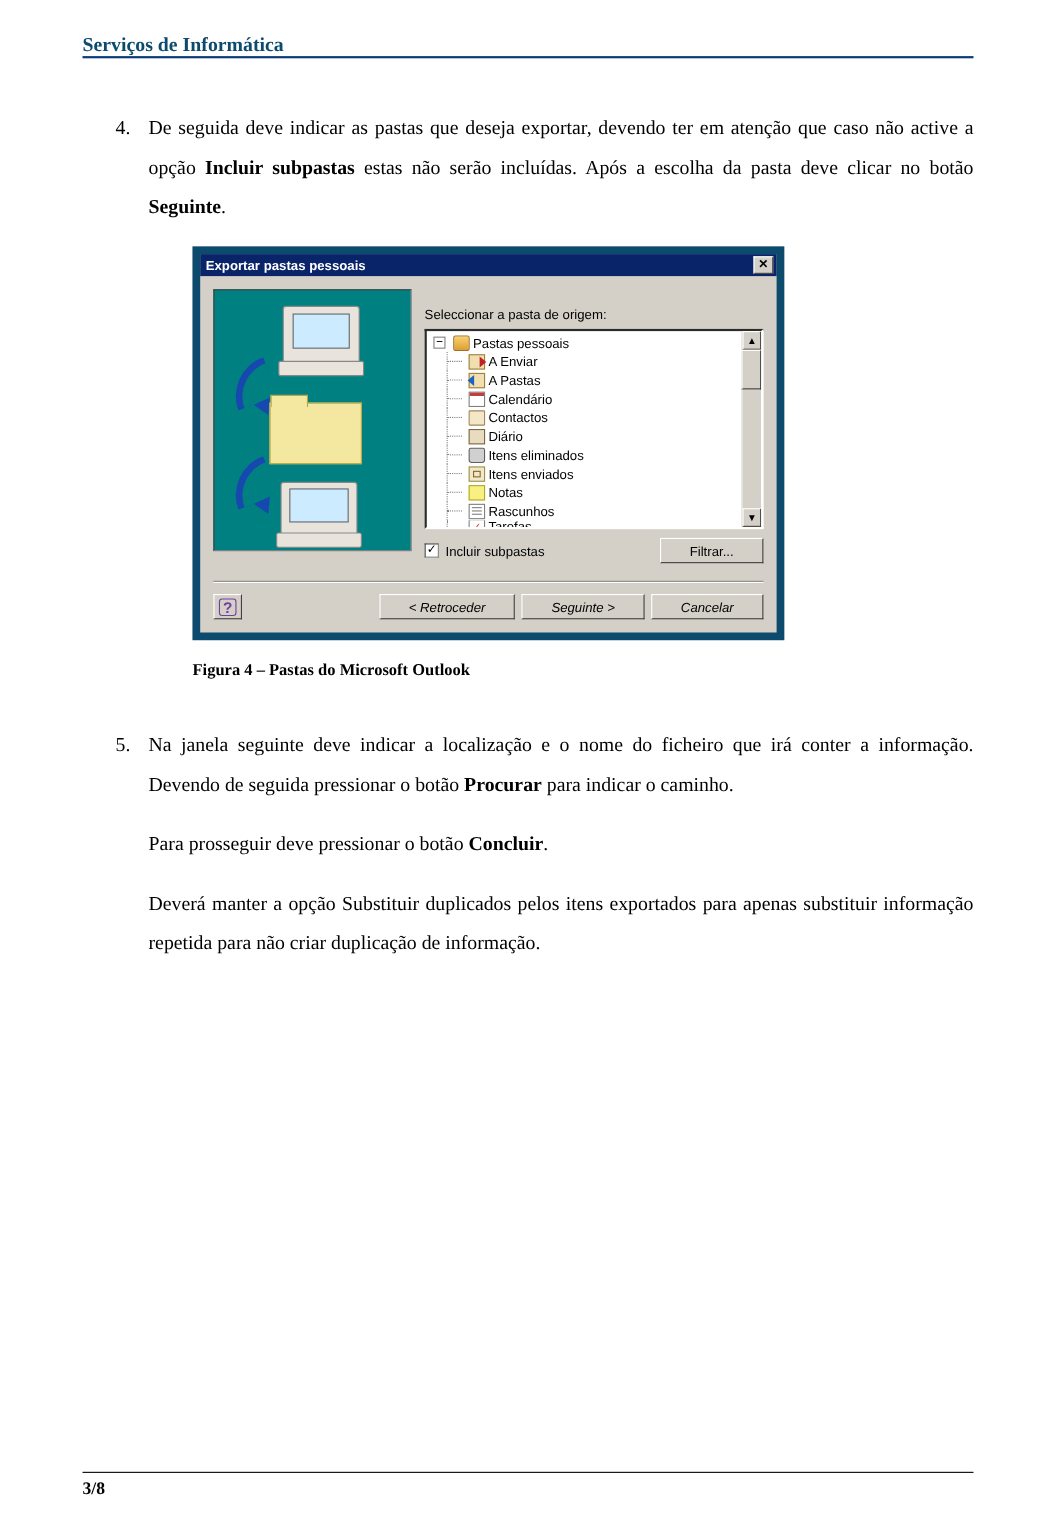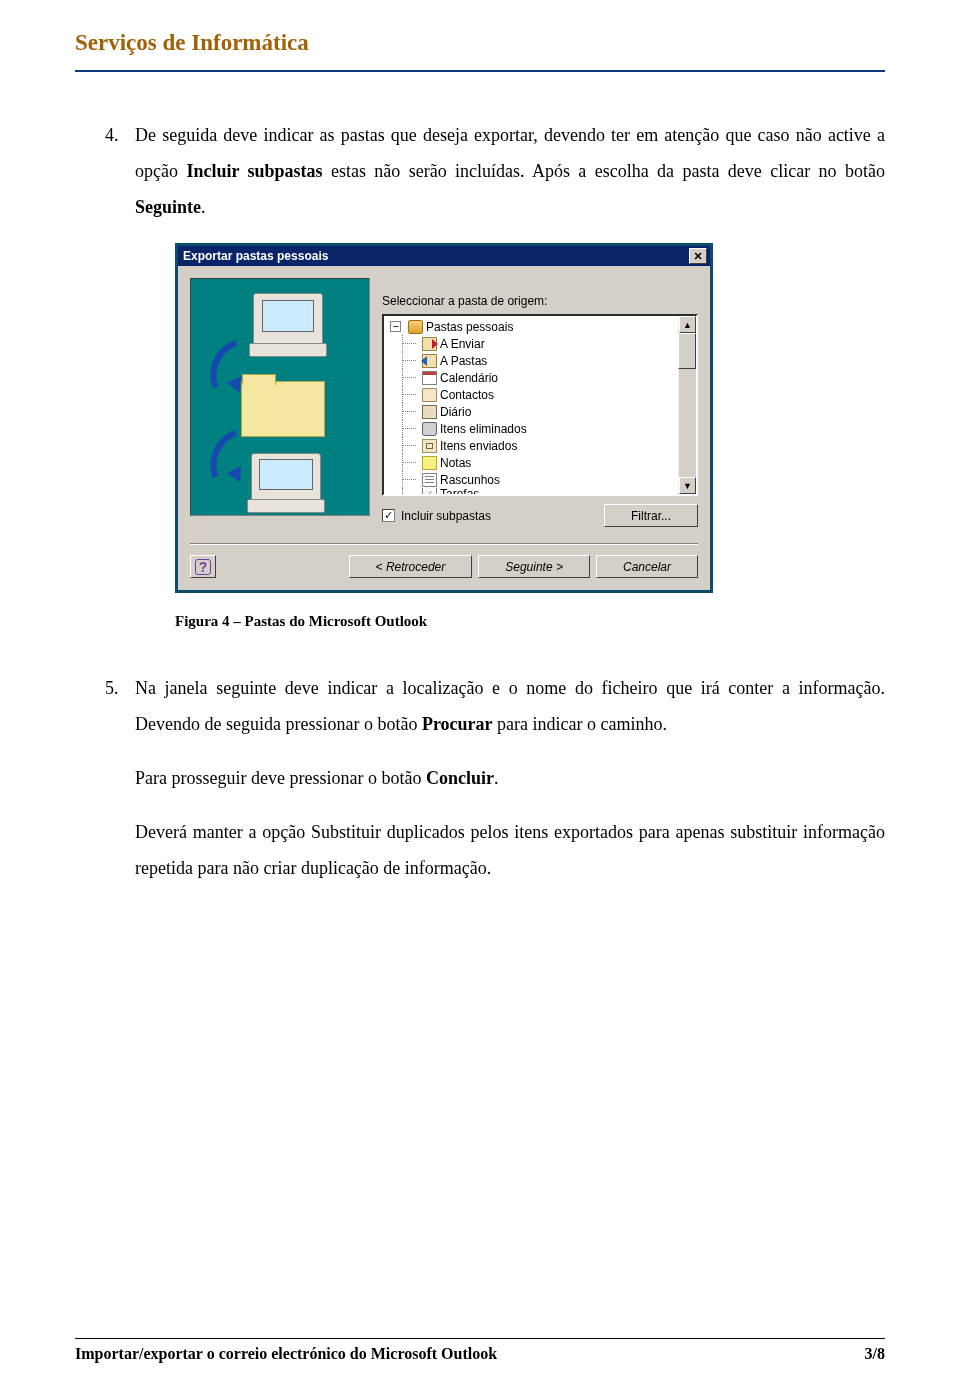--- a/index.html
+++ b/index.html
@@ -8,24 +8,24 @@
     height: 1393px;
     background: #fff;
     font-family: "Times New Roman", Times, serif;
     position: relative;
     color: #000;
   }
   .page {
     padding: 30px 75px 0 75px;
   }
   .header-text {
-    color: #a16207;
-    font-size: 23px;
+    color: #0c4a6e;
+    font-size: 18px;
     font-weight: bold;
-    margin-bottom: 14px;
+    margin-bottom: 0;
   }
   .header-rule {
     border: none;
     border-top: 2px solid #0a3a7a;
     margin-bottom: 45px;
   }
   .body-text {
     font-size: 18px;
     line-height: 2.0;
     text-align: justify;
@@ -48,21 +48,21 @@
   }
   .figure-caption {
     font-size: 15px;
     font-weight: bold;
     margin: 20px 0 40px 100px;
   }
   
   .dialog {
     width: 538px;
     background: #d4d0c8;
-    border: 3px solid #0c4a6e;
+    border: 7px solid #0c4a6e;
     font-family: Tahoma, Arial, sans-serif;
     font-size: 12px;
   }
   .titlebar {
     background: #0a246a;
     color: #fff;
     display: flex;
     align-items: center;
     justify-content: space-between;
     padding: 2px 3px 2px 5px;
@@ -359,16 +359,15 @@
   <div class="body-text" style="margin-left:60px;">
     <span>Para prosseguir deve pressionar o botão </span><span class="bold">Concluir</span><span>.</span>
   </div>
 
   <div class="body-text" style="margin-left:60px;">Deverá manter a opção Substituir duplicados pelos itens exportados para apenas substituir informação repetida para não criar duplicação de informação.</div>
 </div>
 
 <div class="page-footer">
   <hr class="footer-rule">
   <div class="footer-row">
-    <span>Importar/exportar o correio electrónico do Microsoft Outlook</span>
     <span>3/8</span>
   </div>
 </div>
 
 </body></html>

